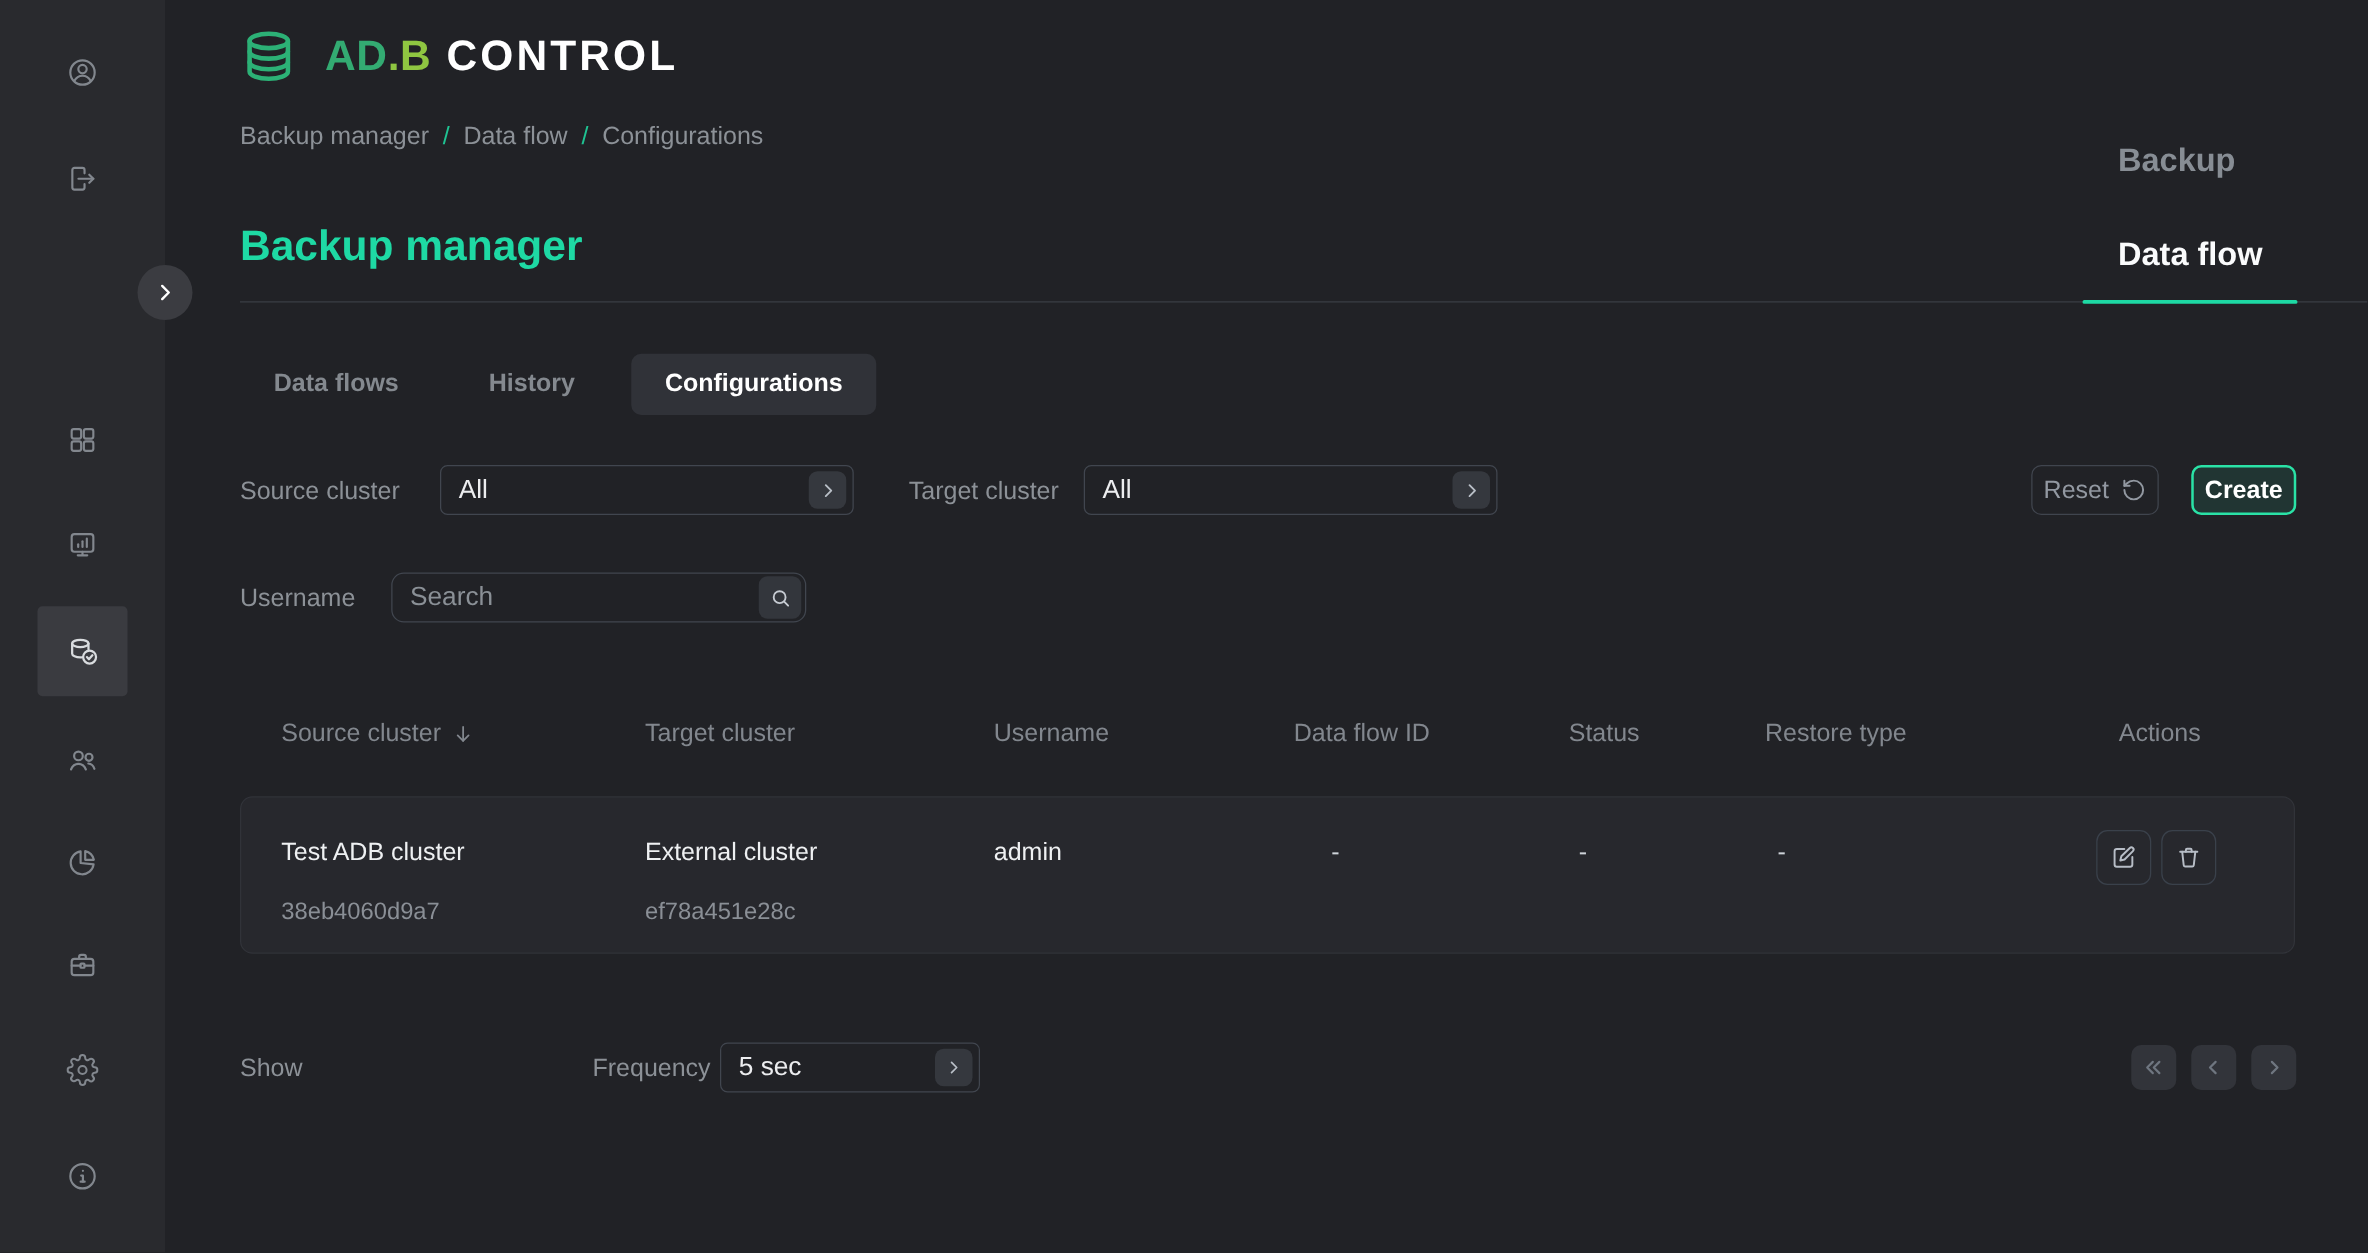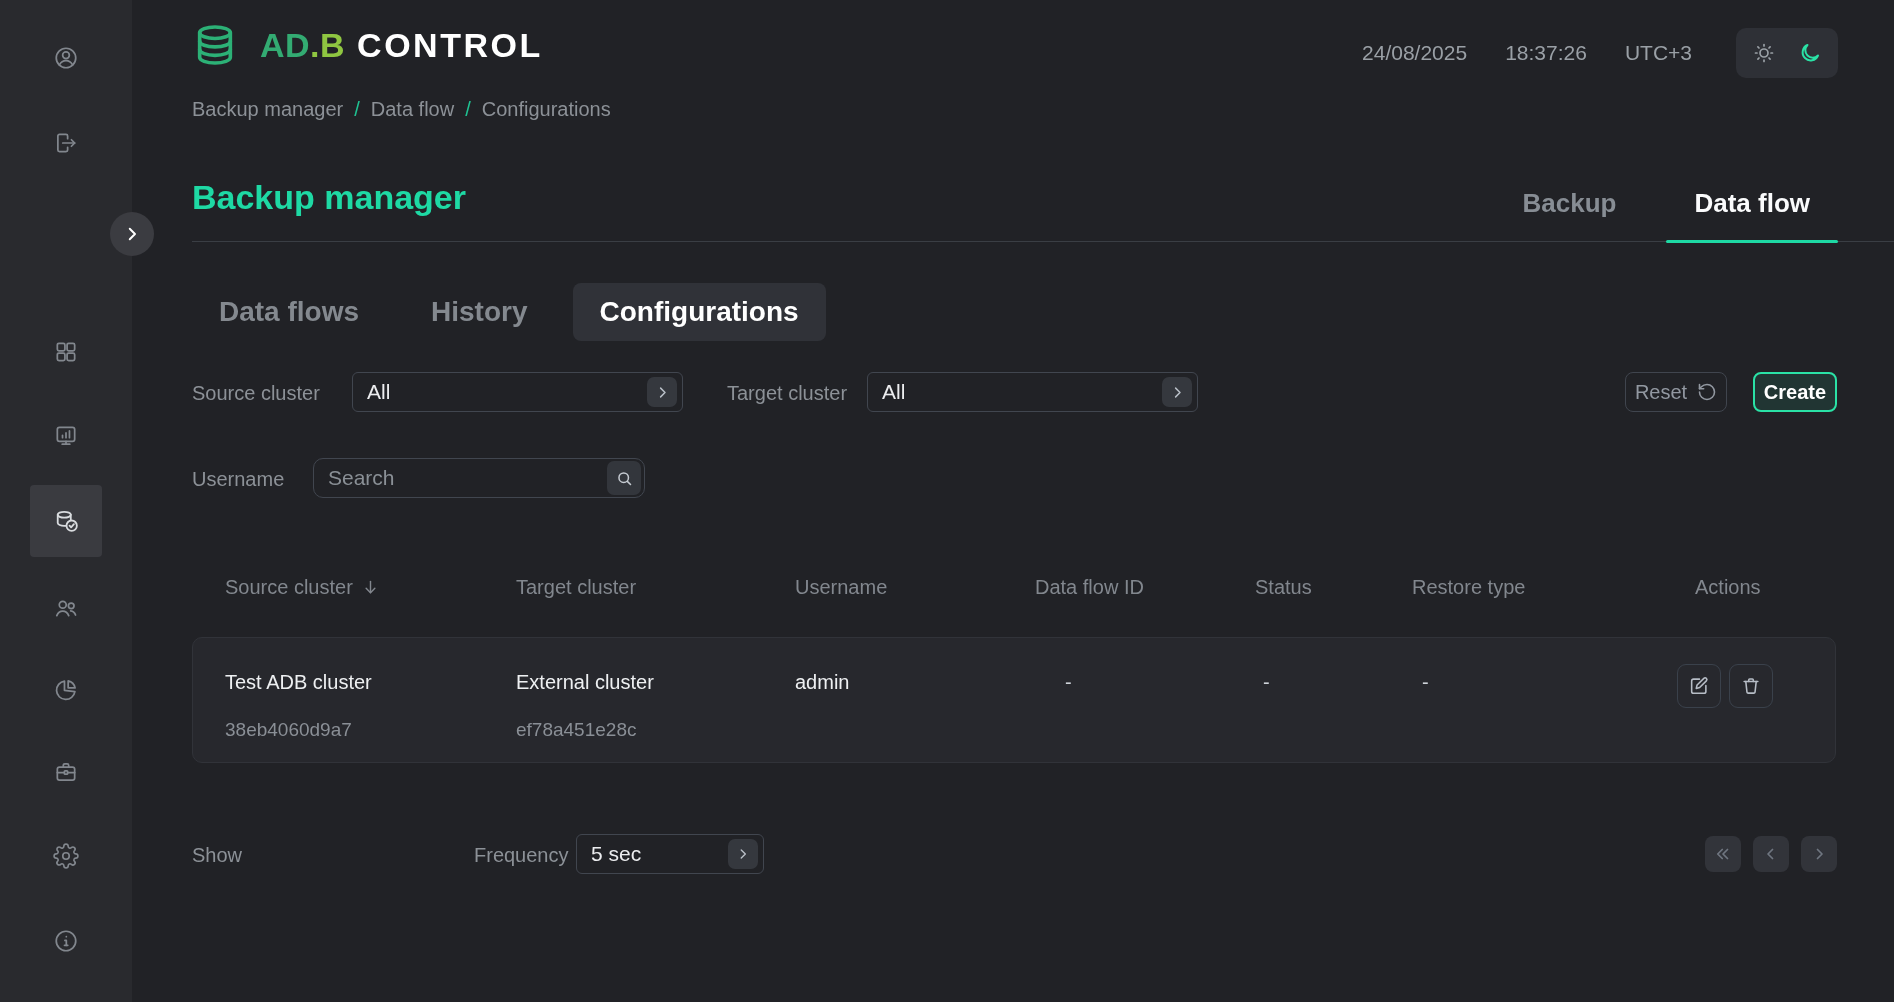--- a/index.html
+++ b/index.html
@@ -31,27 +31,27 @@
   .theme-toggle { width:102px; height:50px; background:#2e3036; border-radius:10px; display:flex; align-items:center; justify-content:center; gap:22px; margin-left:6px; }
   .sun { color:#9aa0a6; cursor:pointer; }
   .moon { color:#2ae2a6; cursor:pointer; }
 
   .breadcrumb { position:absolute; left:60px; top:98px; font-size:20px; color:#8c9197; display:flex; align-items:center; }
   .crumb { cursor:pointer; }
   .crumb-sep { color:#1fc392; padding:0 11px; }
 
   .title-row { position:absolute; left:60px; top:156px; right:0; height:86px; border-bottom:1px solid #3a3e44; }
   .page-title { position:absolute; left:0; bottom:24px; font-size:34px; font-weight:700; color:#1ed9a4; }
-  .tabs { position:absolute; right:56px; bottom:0; display:flex; gap:22px; }
+  .tabs { position:absolute; right:56px; bottom:0; display:flex; gap:22px;flex-direction:column; }
   .tab { font-size:26px; font-weight:700; color:#878d94; padding:0 28px 22px; position:relative; cursor:pointer; }
   .tab.active { color:#fafbfc; }
   .tab.active::after { content:""; position:absolute; left:0; right:0; bottom:-2px; height:3px; background:#1ed9a4; border-radius:2px; }
 
   .subtabs { position:absolute; left:60px; top:283px; display:flex; align-items:center; gap:18px; }
-  .subtab { font-size:28px; font-weight:700; color:#84898f; padding:13px 27px; border-radius:8px; cursor:pointer; }
+  .subtab { font-size:20px; font-weight:700; color:#84898f; padding:13px 27px; border-radius:8px; cursor:pointer; }
   .subtab.active { color:#ffffff; background:#303238; }
 
   .filter-label { position:absolute; font-size:20px; color:#8c9197; line-height:22px; }
 
   .select { position:absolute; height:40px; border:1.5px solid #41464f; border-radius:6px; display:flex; align-items:center; padding:0 44px 0 14px; font-size:21px; color:#ecedef; background:transparent; cursor:pointer; }
   .sel-btn { position:absolute; right:5px; top:50%; transform:translateY(-50%); width:30px; height:30px; border-radius:7px; background:#35383e; display:flex; align-items:center; justify-content:center; color:#b9bfc7; cursor:pointer; }
 
   .search-box { position:absolute; left:181px; top:458px; width:332px; height:40px; border:1.5px solid #41464f; border-radius:10px; }
   .search-box input { position:absolute; inset:0; background:transparent; border:none; outline:none; color:#ecedef; font-size:21px; padding:0 46px 0 14px; font-family:"Liberation Sans", sans-serif; }
   .search-box input::placeholder { color:#8a9096; }
@@ -178,38 +178,20 @@
   <div class="logo">
     <svg width="46" height="46" viewBox="0 0 24 24" fill="none" stroke="#2cb176" stroke-width="1.9" stroke-linecap="round" stroke-linejoin="round">
       <ellipse cx="12" cy="5.6" rx="8" ry="3"></ellipse>
       <path d="M4 5.6v12.8c0 1.66 3.58 3 8 3s8-1.34 8-3V5.6"></path>
       <path d="M4 10c0 1.66 3.58 3 8 3s8-1.34 8-3"></path>
       <path d="M4 14.4c0 1.66 3.58 3 8 3s8-1.34 8-3"></path>
     </svg>
     <span class="logo-text"><span class="logo-ad">AD</span><span class="logo-dotb">.B</span><span class="logo-control">CONTROL</span></span>
   </div>
 
-  <div class="header-right">
-    <span>24/08/2025</span>
-    <span>18:37:26</span>
-    <span>UTC+3</span>
-    <div class="theme-toggle">
-      <span class="sun">
-        <svg width="24" height="24" viewBox="0 0 24 24" fill="none" stroke="currentColor" stroke-width="1.7" stroke-linecap="round">
-            <circle cx="12" cy="12" r="4"></circle>
-            <path d="M12 3.5v1.5M12 19v1.5M3.5 12H5M19 12h1.5M5.9 5.9l1.1 1.1M17 17l1.1 1.1M18.1 5.9 17 7M7 17l-1.1 1.1"></path>
-          </svg>
-      </span>
-      <span class="moon">
-        <svg width="24" height="24" viewBox="0 0 24 24" fill="none" stroke="currentColor" stroke-width="2" stroke-linecap="round" stroke-linejoin="round">
-            <path d="M20 14.5A8 8 0 1 1 9.5 4a6.5 6.5 0 0 0 10.5 10.5z"></path>
-          </svg>
-      </span>
-    </div>
-  </div>
 
   <div class="breadcrumb">
     <span class="crumb">Backup manager</span>
     <span class="crumb-sep">/</span>
     <span class="crumb">Data flow</span>
     <span class="crumb-sep">/</span>
     <span class="crumb">Configurations</span>
   </div>
 
   <div class="title-row">
@@ -332,21 +314,21 @@
               <path d="M6.3 7 7.6 18.6a1.4 1.4 0 0 0 1.4 1.2h6a1.4 1.4 0 0 0 1.4-1.2L17.7 7"></path>
             </svg>
         </button>
       </div>
     </div>
   </div>
 
   <div class="filter-label" style="left:60px; top:844px;">Show</div>
 
   <div class="filter-label" style="left:342px; top:844px;">Frequency</div>
-  <div class="select" style="left:444px; top:834px; width:188px;">
+  <div class="select" style="left:444px; top:834px; width:208px;">
     <span>5 sec</span>
     <span class="sel-btn">
       <svg width="14" height="14" viewBox="0 0 24 24" fill="none" stroke="currentColor" stroke-width="2.4" stroke-linecap="round" stroke-linejoin="round">
           <path d="m9 5 7 7-7 7"></path>
         </svg>
     </span>
   </div>
 
   <div class="pager">
     <div class="pager-btn">

